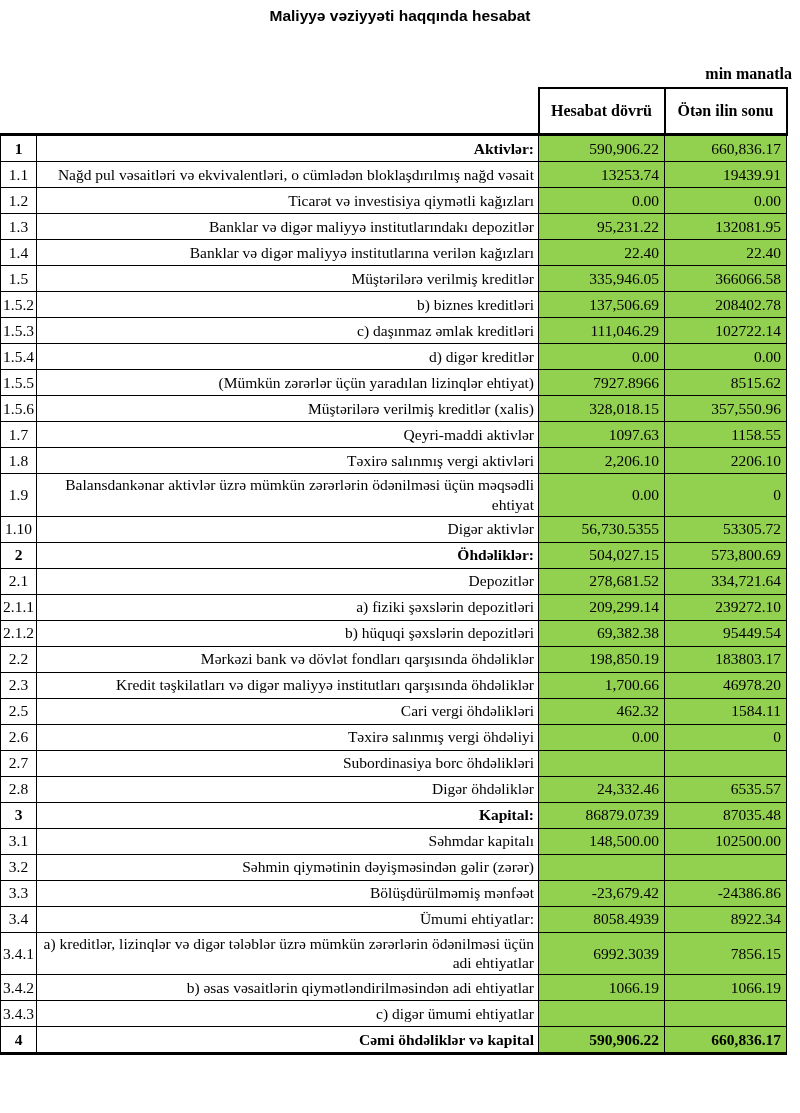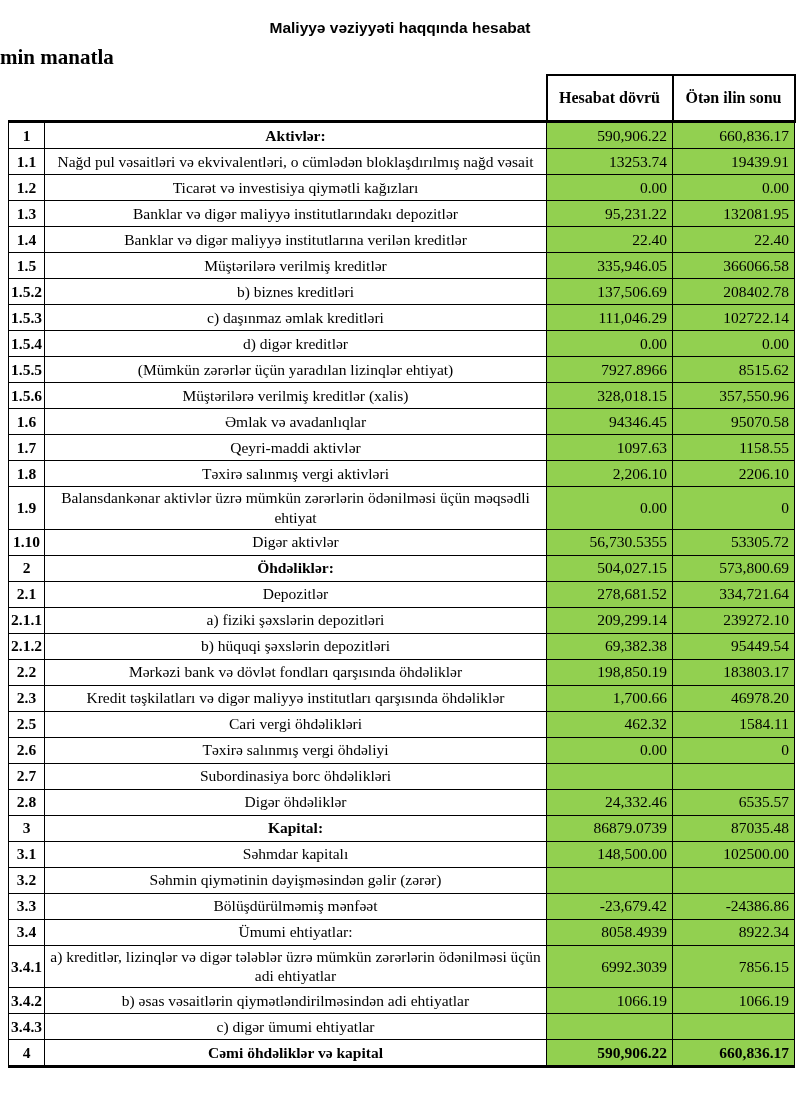--- a/index.html
+++ b/index.html
@@ -6,30 +6,29 @@
   html,body { margin:0; padding:0; }
   body {
     width:800px; height:1113px;
     background:#ffffff; color:#000000;
     font-family:"Liberation Serif", serif;
     overflow:hidden;
   }
   .title {
     font-family:"Liberation Sans", sans-serif;
     font-weight:bold; font-size:15.5px;
-    text-align:center; padding-top:19px;
+    text-align:center; padding-top:7px;
   }
   .unit-note {
     font-family:"Liberation Serif", serif;
-    font-weight:bold; font-size:21px;
-    padding:8px 8px 4px 0;
+    font-weight:bold; font-size:16px;
+    text-align:right; padding:8px 8px 4px 0;margin-top:32px;
   }
   table.fin {
     border-collapse:collapse;
-    margin-left:8px;
     table-layout:fixed;
     width:786px;
   }
   col.c-num   { width:36px;  }
   col.c-label { width:502px; }
   col.c-v1    { width:126px; }
   col.c-v2    { width:122px; }
   th.head-cell {
     border:2px solid var(--border);
     background:#ffffff;
@@ -39,22 +38,22 @@
   }
   td.spacer { border:none; background:transparent; }
   tbody td {
     border:1.5px solid var(--border);
     font-size:15.5px; line-height:1.28;
     height:23px; vertical-align:middle;
     padding:1px 4px;
   }
   tbody tr:first-child td { border-top-width:3px; }
   tbody tr:last-child td  { border-bottom-width:3px; }
-  td.num   { text-align:center; padding:1px 1px;font-weight:bold; }
-  td.label { text-align:center; }
+  td.num   { text-align:center; padding:1px 1px; }
+  td.label { text-align:right; }
   td.val   { text-align:right; background:var(--green); padding-right:5px; }
   tr.section td.num, tr.section td.label { font-weight:bold; }
   td.vbold { font-weight:bold; }
 </style>
 </head>
 <body>
 
 <div class="title">Maliyyə vəziyyəti haqqında hesabat</div>
 <div class="unit-note">min manatla</div>
 
@@ -92,21 +91,21 @@
         <td class="val">0.00</td>
       </tr>
       <tr>
         <td class="num">1.3</td>
         <td class="label">Banklar və digər maliyyə institutlarındakı depozitlər</td>
         <td class="val">95,231.22</td>
         <td class="val">132081.95</td>
       </tr>
       <tr>
         <td class="num">1.4</td>
-        <td class="label">Banklar və digər maliyyə institutlarına verilən kreditlər</td>
+        <td class="label">Banklar və digər maliyyə institutlarına verilən kağızları</td>
         <td class="val">22.40</td>
         <td class="val">22.40</td>
       </tr>
       <tr>
         <td class="num">1.5</td>
         <td class="label">Müştərilərə verilmiş kreditlər</td>
         <td class="val">335,946.05</td>
         <td class="val">366066.58</td>
       </tr>
       <tr>
@@ -133,26 +132,20 @@
         <td class="val">7927.8966</td>
         <td class="val">8515.62</td>
       </tr>
       <tr>
         <td class="num">1.5.6</td>
         <td class="label">Müştərilərə verilmiş kreditlər (xalis)</td>
         <td class="val">328,018.15</td>
         <td class="val">357,550.96</td>
       </tr>
       <tr>
-        <td class="num">1.6</td>
-        <td class="label">Əmlak və avadanlıqlar</td>
-        <td class="val">94346.45</td>
-        <td class="val">95070.58</td>
-      </tr>
-      <tr>
         <td class="num">1.7</td>
         <td class="label">Qeyri-maddi aktivlər</td>
         <td class="val">1097.63</td>
         <td class="val">1158.55</td>
       </tr>
       <tr>
         <td class="num">1.8</td>
         <td class="label">Təxirə salınmış vergi aktivləri</td>
         <td class="val">2,206.10</td>
         <td class="val">2206.10</td>

